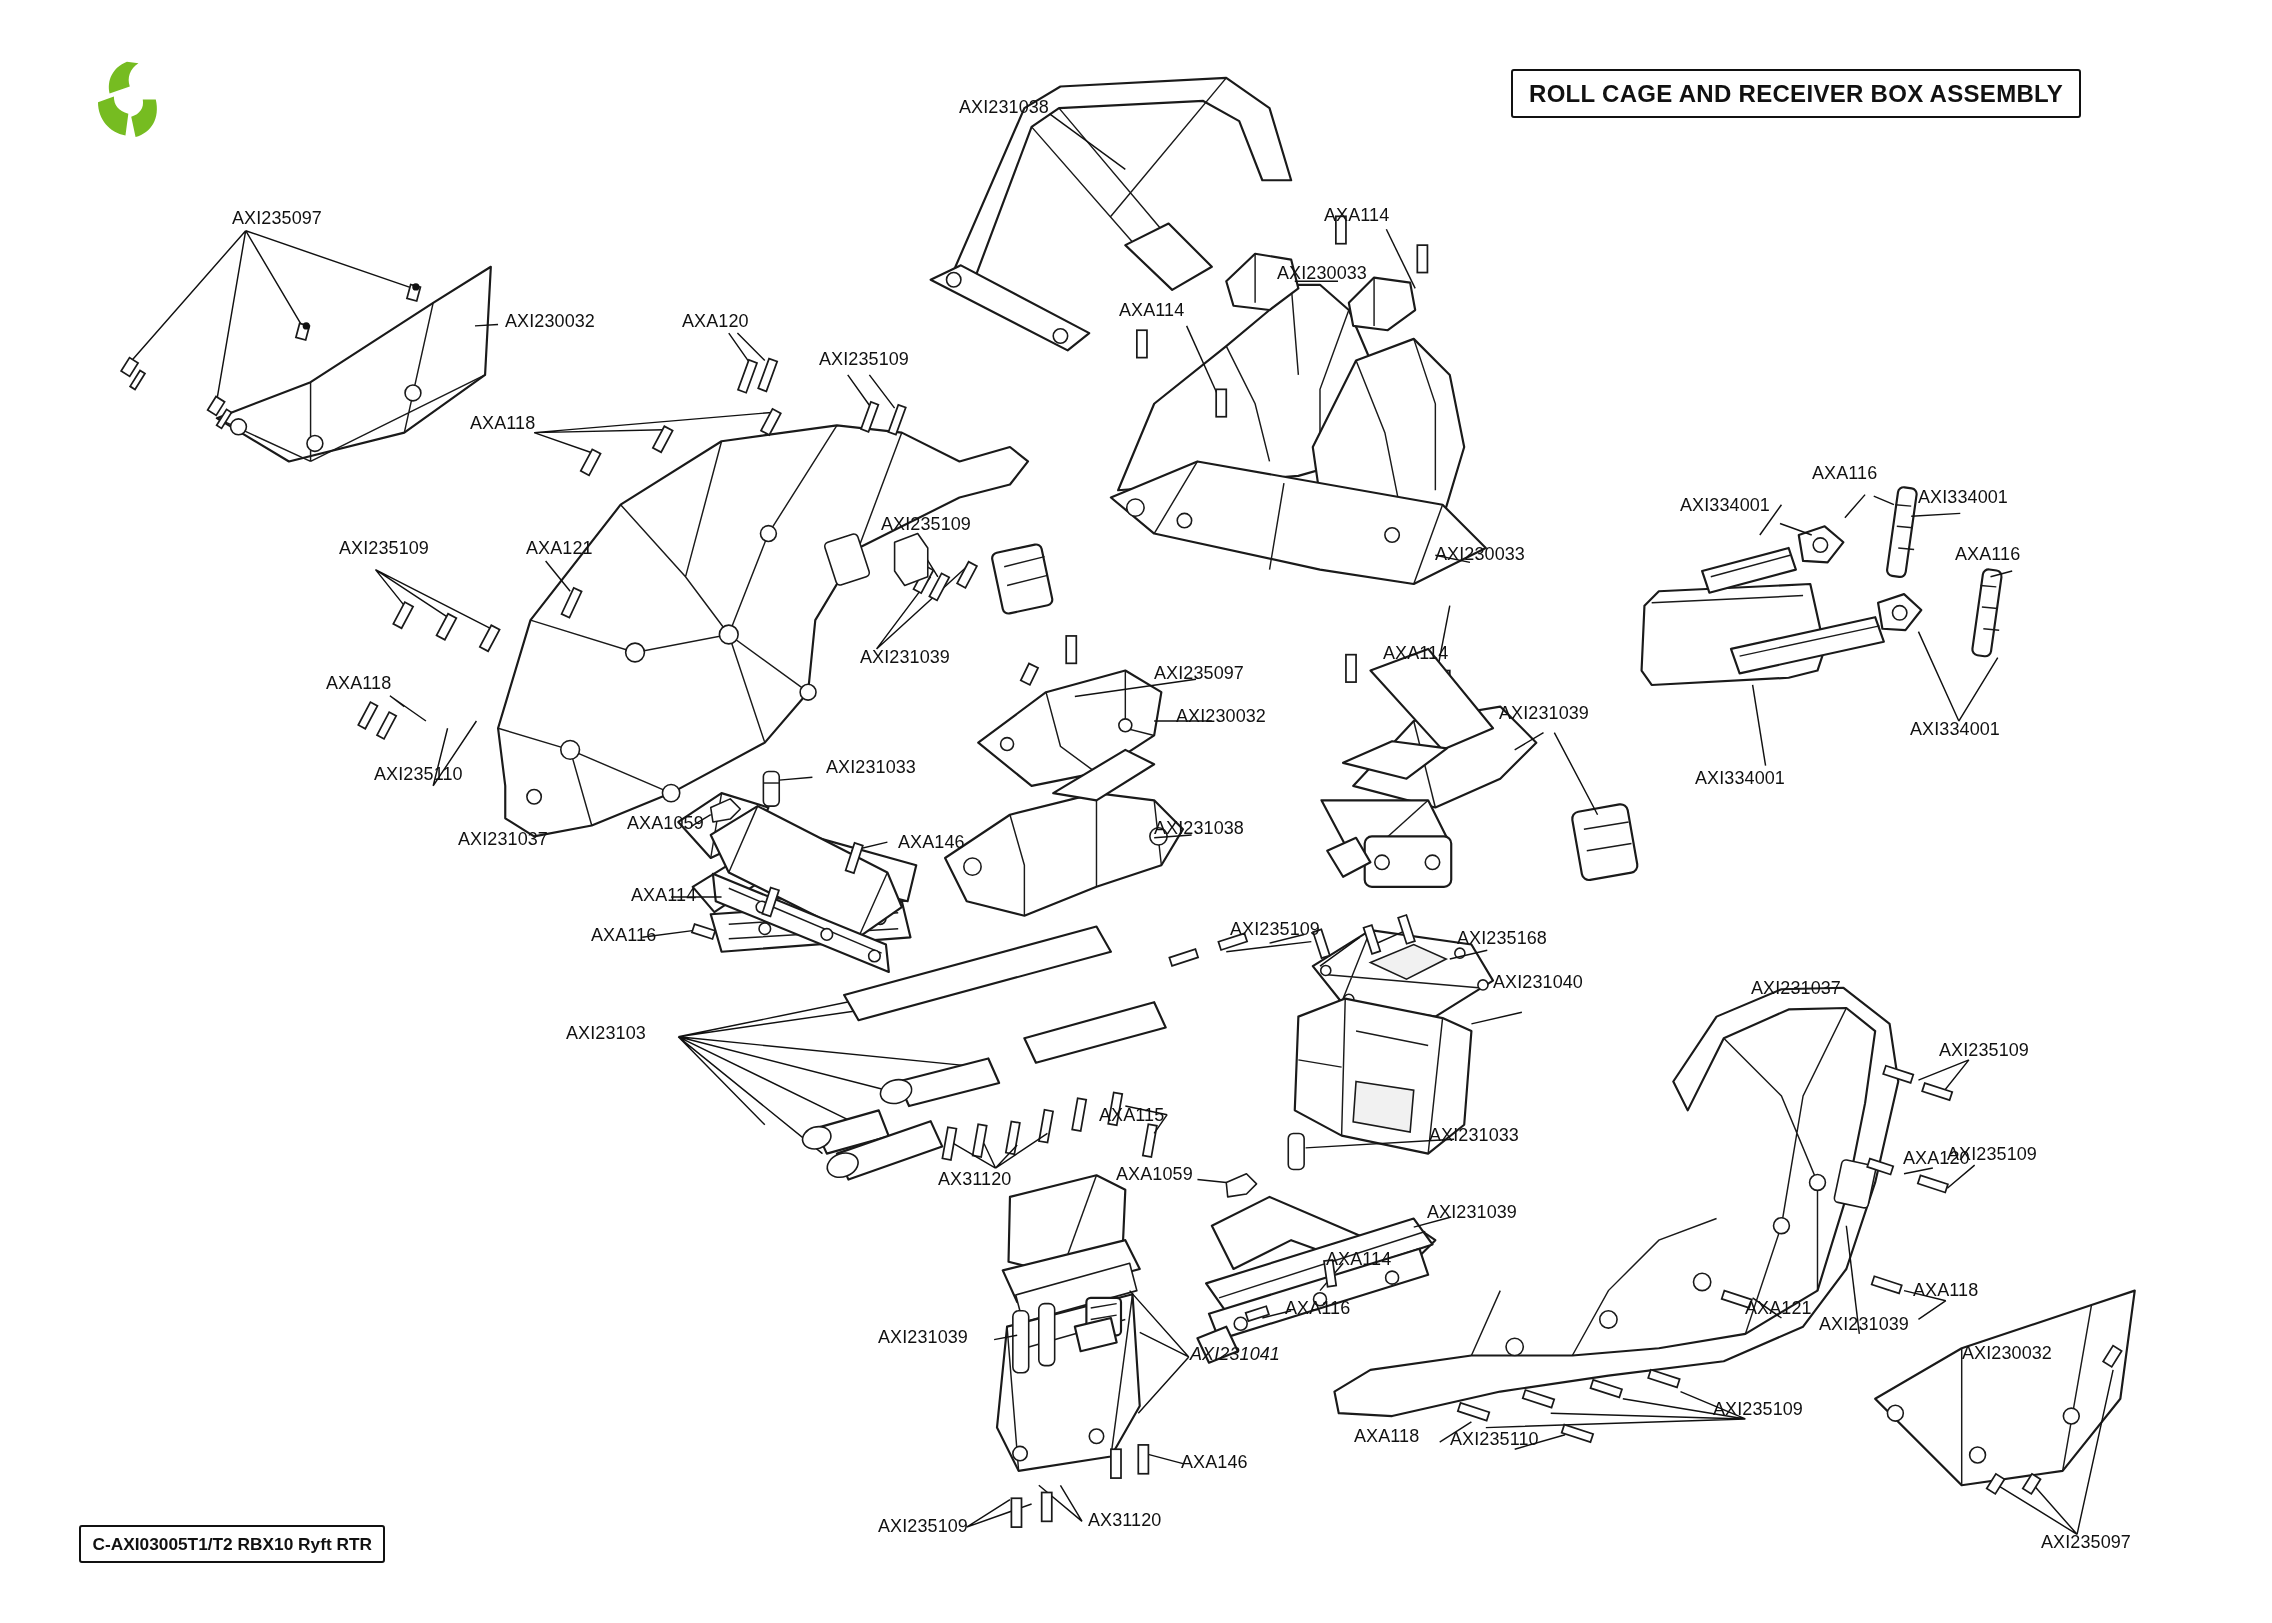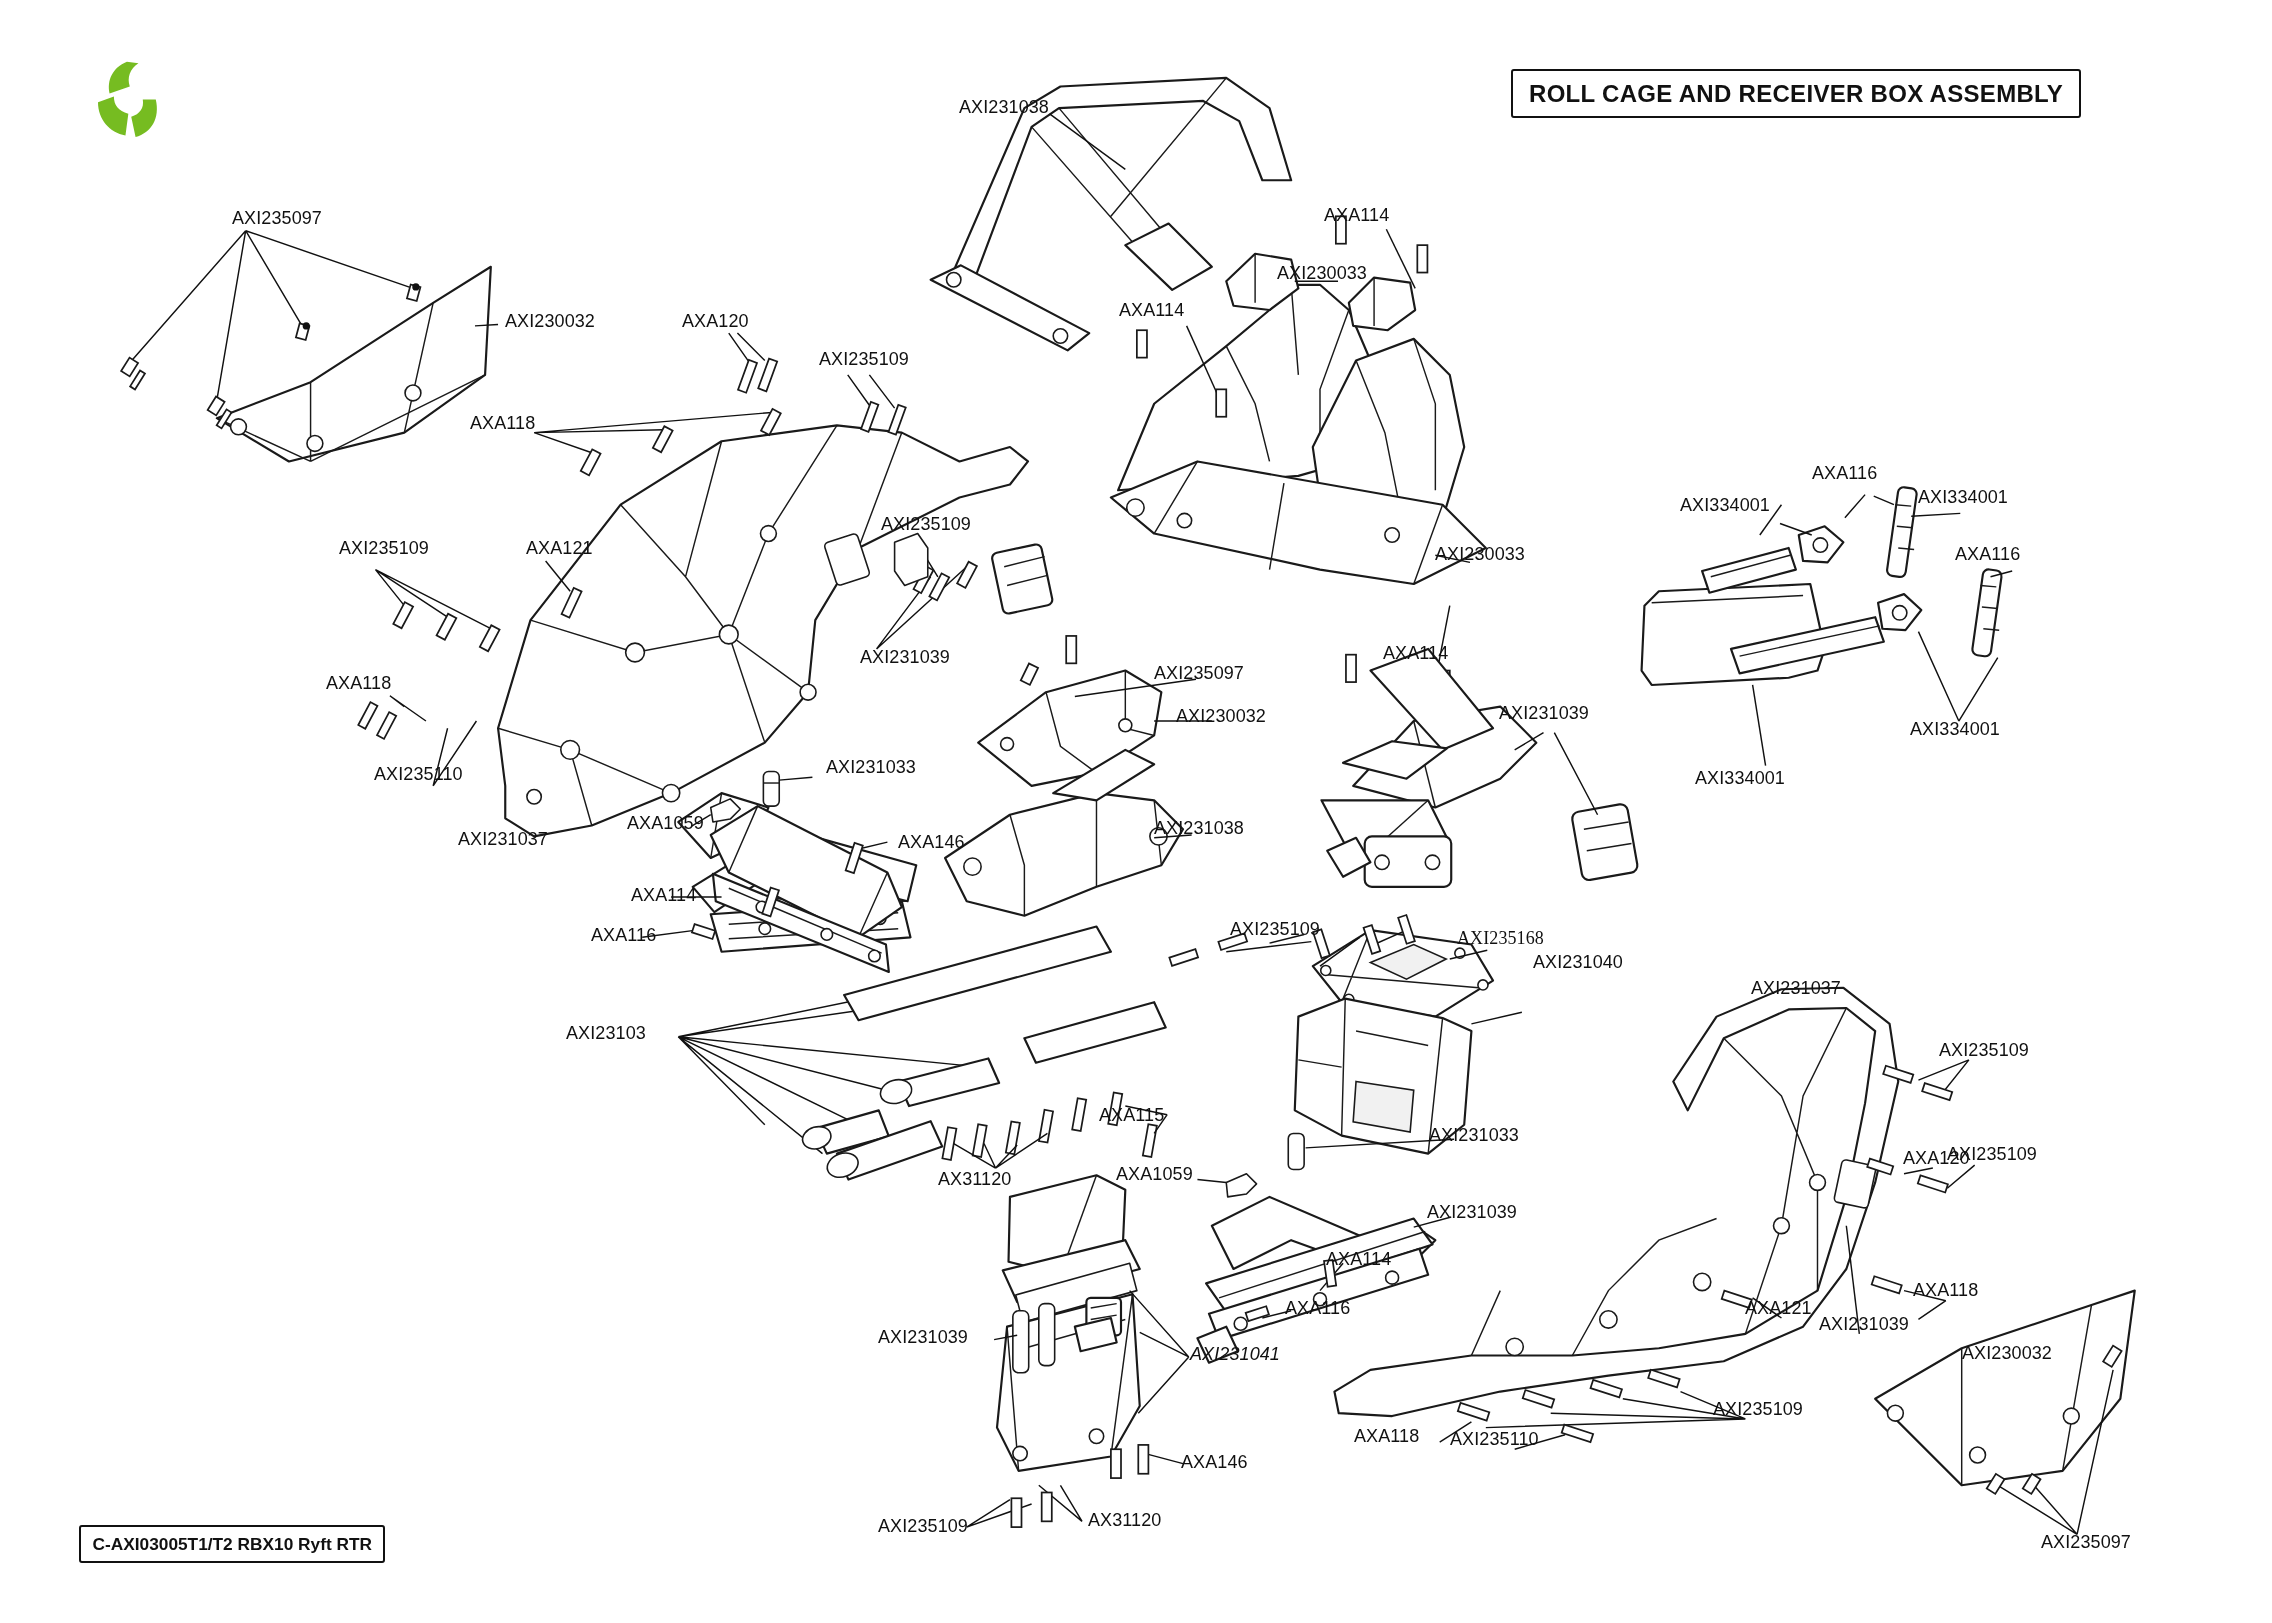--- a/index.html
+++ b/index.html
@@ -487,22 +487,22 @@
   <div class="label" style="left:1119px;top:301px;">AXA114</div>
   <div class="label" style="left:1324px;top:206px;">AXA114</div>
   <div class="label" style="left:1277px;top:264px;">AXI230033</div>
   <div class="label" style="left:1435px;top:545px;">AXI230033</div>
   <div class="label" style="left:1383px;top:644px;">AXA114</div>
   <div class="label" style="left:1499px;top:704px;">AXI231039</div>
   <div class="label" style="left:1154px;top:664px;">AXI235097</div>
   <div class="label" style="left:1176px;top:707px;">AXI230032</div>
   <div class="label" style="left:1154px;top:819px;">AXI231038</div>
   <div class="label" style="left:1230px;top:920px;">AXI235109</div>
-  <div class="label" style="left:1457px;top:929px;font-family:Liberation Serif, serif;">AXI235168</div>
-  <div class="label" style="left:1493px;top:953px;margin-left:40px;">AXI231040</div>
+  <div class="label" style="left:1457px;top:929px;">AXI235168</div>
+  <div class="label" style="left:1493px;top:973px;">AXI231040</div>
   <div class="label" style="left:1429px;top:1126px;">AXI231033</div>
   <div class="label" style="left:1116px;top:1165px;">AXA1059</div>
   <div class="label" style="left:1427px;top:1203px;">AXI231039</div>
   <div class="label" style="left:1326px;top:1250px;">AXA114</div>
   <div class="label" style="left:1285px;top:1299px;">AXA116</div>
   <div class="label" style="left:878px;top:1328px;">AXI231039</div>
   <div class="label" style="left:1190px;top:1345px;font-style:italic;">AXI231041</div>
   <div class="label" style="left:1181px;top:1453px;">AXA146</div>
   <div class="label" style="left:1088px;top:1511px;">AX31120</div>
   <div class="label" style="left:878px;top:1517px;">AXI235109</div>

